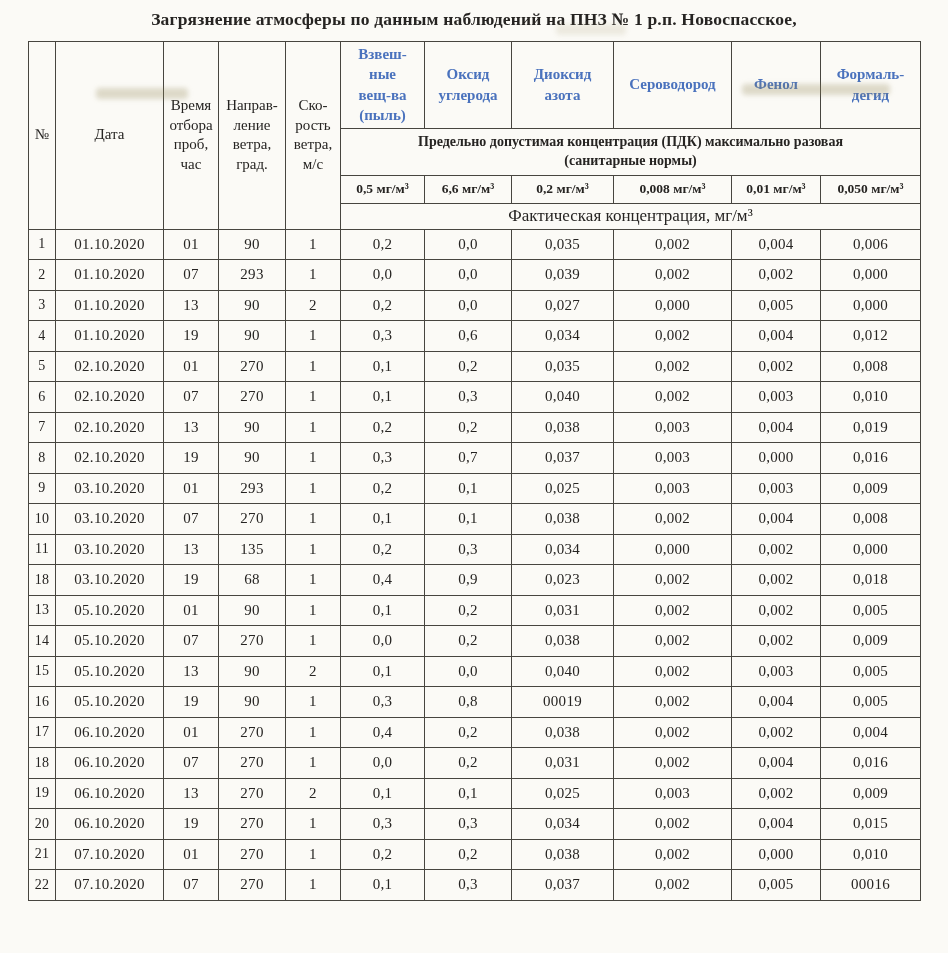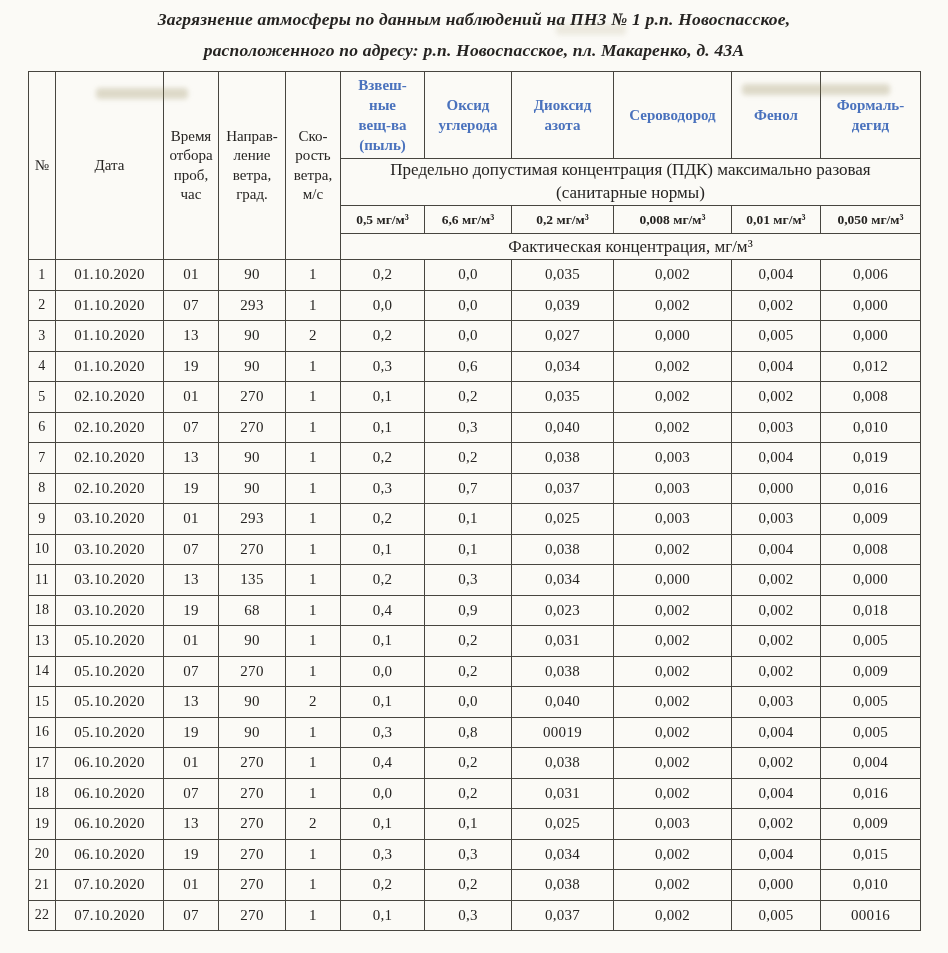--- a/index.html
+++ b/index.html
@@ -25,21 +25,21 @@
   }
   .smudge.s1{left:96px;top:88px;width:92px;}
   .smudge.s2{left:742px;top:84px;width:148px;}
   .smudge.s3{left:556px;top:24px;width:70px;opacity:.5;}
 
   .title{
     text-align:center;font-weight:bold;
     font-size:17.5px;letter-spacing:.2px;
     padding-top:6px;line-height:1.0;
   }
-  .title .line{padding:5px 0 8px 0;font-style:italic;}
+  .title .line{padding:5px 0 8px 0;}
 
   table.poll{
     border-collapse:collapse;table-layout:fixed;
     margin:4px auto 0 28px;
     width:892px;
   }
   table.poll th,table.poll td{
     border:1.6px solid var(--border);
     text-align:center;vertical-align:middle;
     padding:0 2px;overflow:hidden;
@@ -47,22 +47,22 @@
   
   th.lbl{
     font-weight:normal;font-size:15px;line-height:1.3;
     white-space:pre-line;
   }
   th.pollutant{
     color:var(--accent);font-weight:bold;font-size:15px;
     line-height:1.35;white-space:pre-line;height:86px;
   }
   td.pdk-note{
-    font-size:17px;line-height:1.35;height:46px;
-    white-space:pre-line;font-weight:normal;
+    font-size:14px;line-height:1.35;height:46px;
+    white-space:pre-line;font-weight:bold;
   }
   td.pdk-val{
     font-weight:bold;font-size:13.5px;height:27px;white-space:nowrap;
   }
   td.actual{
     font-size:17px;height:25px;
   }
   tbody td{
     font-size:15px;height:29.5px;letter-spacing:.3px;
   }
@@ -72,21 +72,20 @@
 <body>
 
 <div class="page">
 
   <div class="smudge s1"></div>
   <div class="smudge s2"></div>
   <div class="smudge s3"></div>
 
   <div class="title">
     <div class="line">Загрязнение  атмосферы по данным наблюдений на ПНЗ № 1 р.п. Новоспасское,</div>
-    <div class="line">расположенного по адресу:  р.п. Новоспасское, пл. Макаренко, д. 43А</div>
   </div>
 
   <table class="poll">
     <colgroup>
       <col style="width:27px">
         <col style="width:108px">
         <col style="width:55px">
       <col style="width:67px">
         <col style="width:55px">
         <col style="width:84px">

